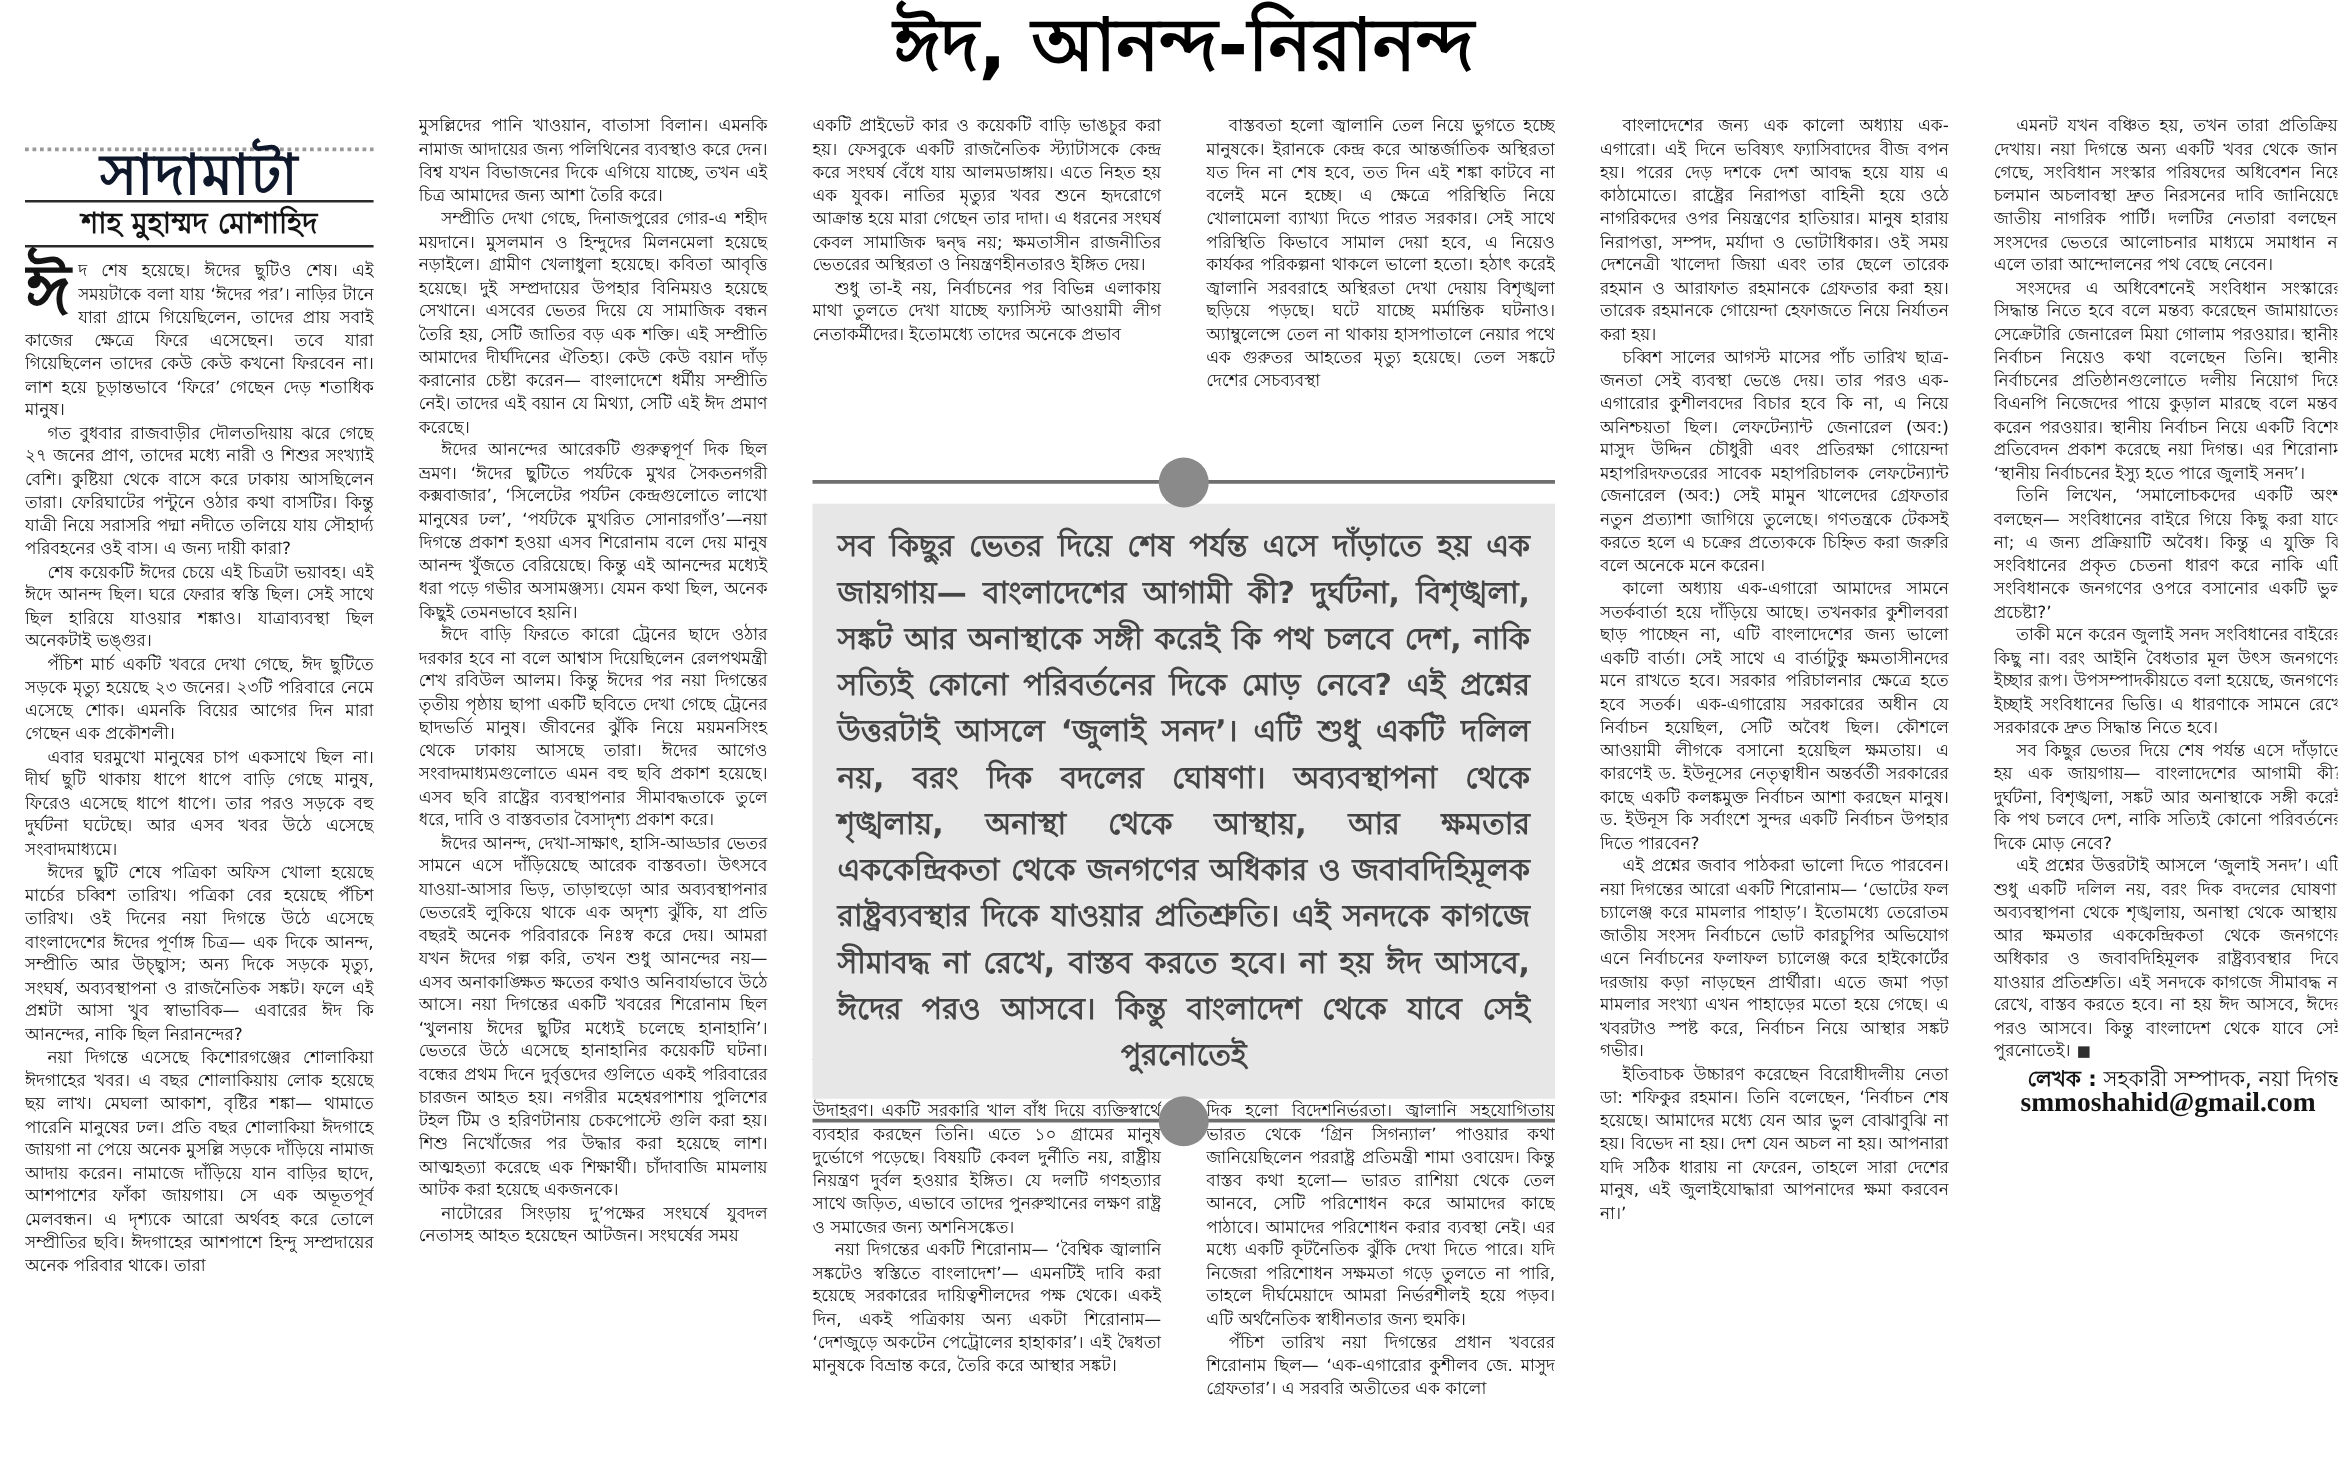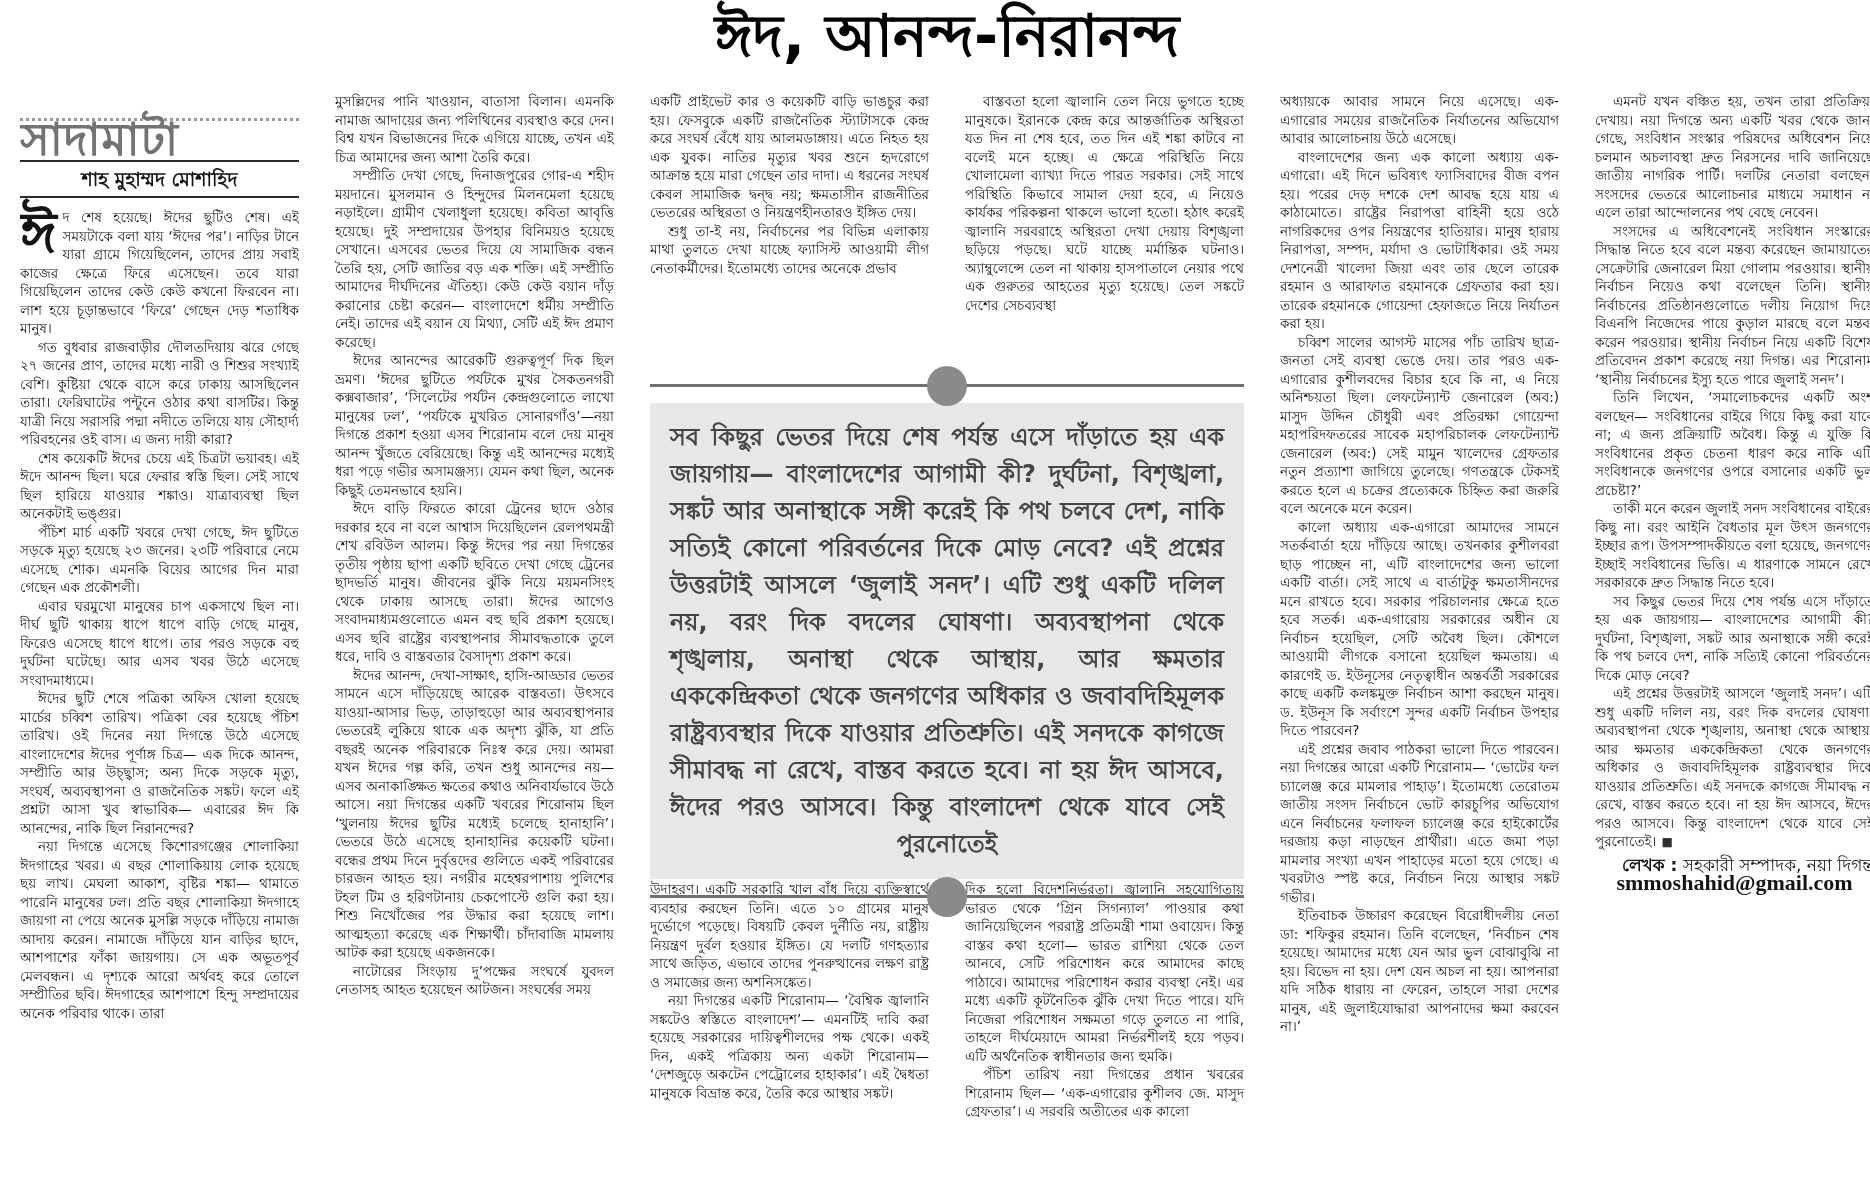--- a/index.html
+++ b/index.html
@@ -10,24 +10,24 @@
   .col{position:absolute;top:92px;width:279px;height:1090px;overflow:hidden;
        font-size:13.5px;line-height:18.5px;text-align:justify;}
   .c1{left:8px;} .c2{left:323px;} .c3{left:638px;} .c4{left:953px;} .c5{left:1268px;} .c6{left:1583px;}
   p{margin:0;}
   .para{text-indent:18px;}
   .cont{text-indent:0;}
   .lead{text-indent:0;}
   .dropcap{float:left;font-size:56px;line-height:46px;font-weight:bold;padding:2px 6px 0 0;}
   .colhead{margin-bottom:10px;}
   .dotted{border-top:3px dotted #9a9a9a;margin:26px 0 2px 0;}
-  .boxtitle{font-size:45px;font-weight:800;padding:8px 0 10px 0;color:#737373;
+  .boxtitle{font-size:45px;font-weight:800;text-align:center;padding:8px 0 10px 0;color:#0f172a;
             letter-spacing:1px;}
   .rule{border-top:2px solid #2a2a2a;margin:0;}
-  .byline{font-size:19px;font-weight:bold;text-align:center;padding:8px 0;}
+  .byline{font-size:23px;font-weight:bold;text-align:center;padding:8px 0;}
   .spacer3{height:468px;} .spacer4{height:462px;}
   .topclip3{height:283px;overflow:hidden;} .topclip4{height:289px;overflow:hidden;}
   .quote-wrap{position:absolute;left:638px;top:368px;width:594px;}
   .qrule{height:3px;background:#6f6f6f;position:relative;margin:16px 0;}
   .qdot{position:absolute;left:50%;top:50%;transform:translate(-50%,-50%);
         width:40px;height:40px;border-radius:50%;background:#8a8a8a;display:block;}
   .qpanel{background:#e7e7e7;padding:16px 20px;}
   .qtext{font-size:24px;line-height:37px;font-weight:bold;color:#454545;
          text-align:justify;text-align-last:center;}
   .writer{text-align:right;margin-top:4px;font-size:17px;}
@@ -88,21 +88,20 @@
     </div>
     <div class="spacer4"></div>
     <p class="para cont">হুমকির মুখে পড়তে পারে বলেও শঙ্কা আছে।</p>
     <div>
         <p class="para">জ্বালানি সরবরাহের ক্ষেত্রে আরেকটি উদ্বেগজনক দিক হলো বিদেশনির্ভরতা। জ্বালানি সহযোগিতায় ভারত থেকে ‘গ্রিন সিগন্যাল’ পাওয়ার কথা জানিয়েছিলেন পররাষ্ট্র প্রতিমন্ত্রী শামা ওবায়েদ। কিন্তু বাস্তব কথা হলো— ভারত রাশিয়া থেকে তেল আনবে, সেটি পরিশোধন করে আমাদের কাছে পাঠাবে। আমাদের পরিশোধন করার ব্যবস্থা নেই। এর মধ্যে একটি কূটনৈতিক ঝুঁকি দেখা দিতে পারে। যদি নিজেরা পরিশোধন সক্ষমতা গড়ে তুলতে না পারি, তাহলে দীর্ঘমেয়াদে আমরা নির্ভরশীলই হয়ে পড়ব। এটি অর্থনৈতিক স্বাধীনতার জন্য হুমকি।</p>
         <p class="para">পঁচিশ তারিখ নয়া দিগন্তের প্রধান খবরের শিরোনাম ছিল— ‘এক-এগারোর কুশীলব জে. মাসুদ গ্রেফতার’। এ সরবরি অতীতের এক কালো</p>
       </div>
   </div>
 
   <div class="col c5">
-    <p class="para cont">অধ্যায়কে আবার সামনে নিয়ে এসেছে। এক-এগারোর সময়ের রাজনৈতিক নির্যাতনের অভিযোগ আবার আলোচনায় উঠে এসেছে।</p>
     <div>
         <p class="para">বাংলাদেশের জন্য এক কালো অধ্যায় এক-এগারো। এই দিনে ভবিষ্যৎ ফ্যাসিবাদের বীজ বপন হয়। পরের দেড় দশকে দেশ আবদ্ধ হয়ে যায় এ কাঠামোতে। রাষ্ট্রের নিরাপত্তা বাহিনী হয়ে ওঠে নাগরিকদের ওপর নিয়ন্ত্রণের হাতিয়ার। মানুষ হারায় নিরাপত্তা, সম্পদ, মর্যাদা ও ভোটাধিকার। ওই সময় দেশনেত্রী খালেদা জিয়া এবং তার ছেলে তারেক রহমান ও আরাফাত রহমানকে গ্রেফতার করা হয়। তারেক রহমানকে গোয়েন্দা হেফাজতে নিয়ে নির্যাতন করা হয়।</p>
         <p class="para">চব্বিশ সালের আগস্ট মাসের পাঁচ তারিখ ছাত্র-জনতা সেই ব্যবস্থা ভেঙে দেয়। তার পরও এক-এগারোর কুশীলবদের বিচার হবে কি না, এ নিয়ে অনিশ্চয়তা ছিল। লেফটেন্যান্ট জেনারেল (অব:) মাসুদ উদ্দিন চৌধুরী এবং প্রতিরক্ষা গোয়েন্দা মহাপরিদফতরের সাবেক মহাপরিচালক লেফটেন্যান্ট জেনারেল (অব:) সেই মামুন খালেদের গ্রেফতার নতুন প্রত্যাশা জাগিয়ে তুলেছে। গণতন্ত্রকে টেকসই করতে হলে এ চক্রের প্রত্যেককে চিহ্নিত করা জরুরি বলে অনেকে মনে করেন।</p>
         <p class="para">কালো অধ্যায় এক-এগারো আমাদের সামনে সতর্কবার্তা হয়ে দাঁড়িয়ে আছে। তখনকার কুশীলবরা ছাড় পাচ্ছেন না, এটি বাংলাদেশের জন্য ভালো একটি বার্তা। সেই সাথে এ বার্তাটুকু ক্ষমতাসীনদের মনে রাখতে হবে। সরকার পরিচালনার ক্ষেত্রে হতে হবে সতর্ক। এক-এগারোয় সরকারের অধীন যে নির্বাচন হয়েছিল, সেটি অবৈধ ছিল। কৌশলে আওয়ামী লীগকে বসানো হয়েছিল ক্ষমতায়। এ কারণেই ড. ইউনূসের নেতৃত্বাধীন অন্তর্বর্তী সরকারের কাছে একটি কলঙ্কমুক্ত নির্বাচন আশা করছেন মানুষ। ড. ইউনূস কি সর্বাংশে সুন্দর একটি নির্বাচন উপহার দিতে পারবেন?</p>
         <p class="para">এই প্রশ্নের জবাব পাঠকরা ভালো দিতে পারবেন। নয়া দিগন্তের আরো একটি শিরোনাম— ‘ভোটের ফল চ্যালেঞ্জ করে মামলার পাহাড়’। ইতোমধ্যে তেরোতম জাতীয় সংসদ নির্বাচনে ভোট কারচুপির অভিযোগ এনে নির্বাচনের ফলাফল চ্যালেঞ্জ করে হাইকোর্টের দরজায় কড়া নাড়ছেন প্রার্থীরা। এতে জমা পড়া মামলার সংখ্যা এখন পাহাড়ের মতো হয়ে গেছে। এ খবরটাও স্পষ্ট করে, নির্বাচন নিয়ে আস্থার সঙ্কট গভীর।</p>
         <p class="para">ইতিবাচক উচ্চারণ করেছেন বিরোধীদলীয় নেতা ডা: শফিকুর রহমান। তিনি বলেছেন, ‘নির্বাচন শেষ হয়েছে। আমাদের মধ্যে যেন আর ভুল বোঝাবুঝি না হয়। বিভেদ না হয়। দেশ যেন অচল না হয়। আপনারা যদি সঠিক ধারায় না ফেরেন, তাহলে সারা দেশের মানুষ, এই জুলাইযোদ্ধারা আপনাদের ক্ষমা করবেন না।’</p>
       </div>
   </div>
 
   <div class="col c6">

